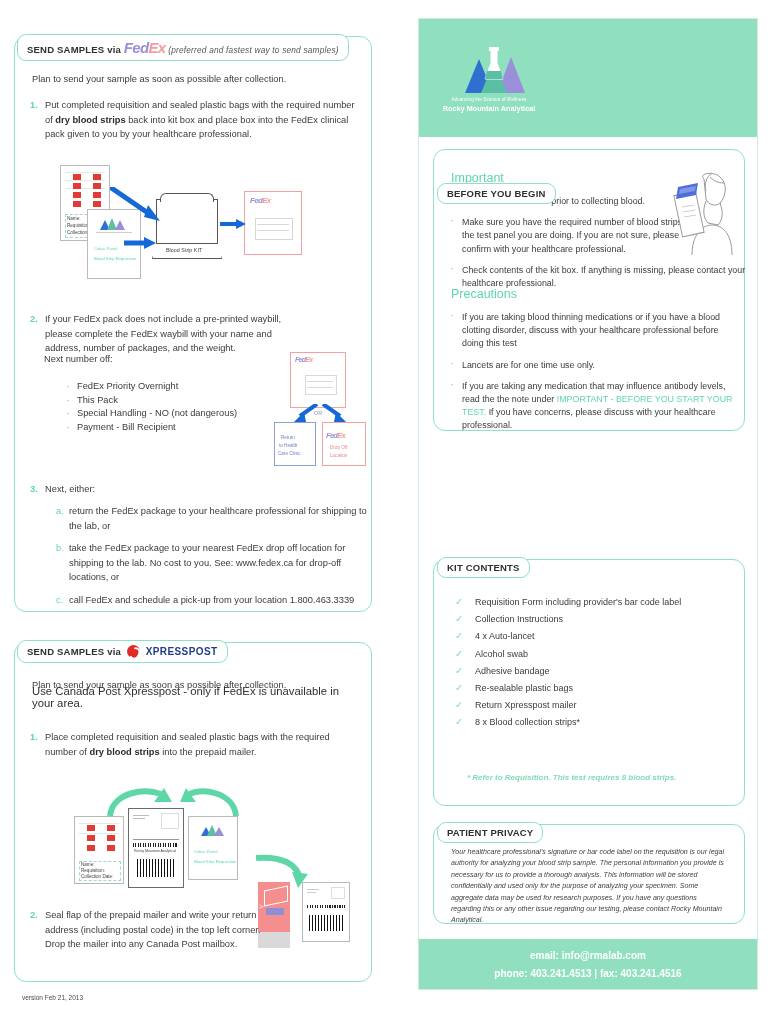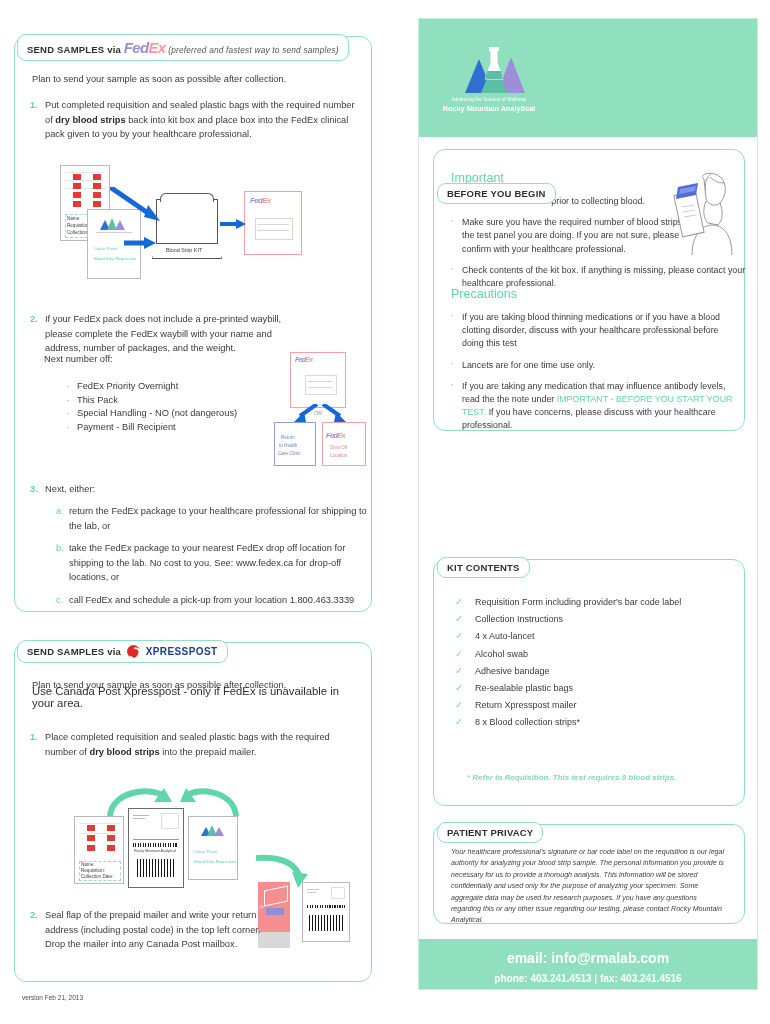--- a/index.html
+++ b/index.html
@@ -63,21 +63,21 @@
   #brand-text .t2{font-size:11.4px;font-weight:bold;margin-top:7px;}
 
   #byb-card{left:14px;top:130px;width:310px;height:280px;}
   #byb-tab{left:18px;top:128px;margin-top:36px;}
   #kit-card{left:14px;top:540px;width:310px;height:245px;}
   #kit-tab{left:18px;top:538px;}
   #pp-card{left:14px;top:805px;width:310px;height:98px;}
   #pp-tab{left:18px;top:803px;}
   #footer-bar{position:absolute;left:0;top:920px;width:338px;height:50px;background:#90e0c0;
               color:#fff;text-align:center;}
-  #footer-bar .f1{font-size:14px;font-weight:bold;padding-top:11px;}
+  #footer-bar .f1{font-size:10px;font-weight:bold;padding-top:11px;}
   #footer-bar .f2{font-size:10px;font-weight:bold;padding-top:7px;}
 
   .sec-head{font-size:12.5px;color:#5ed6a8;font-weight:normal;}
   .bullets{list-style:none;margin:0;padding:0;}
   .bullets li{position:relative;padding-left:13px;margin-bottom:8px;font-size:8.9px;line-height:13.2px;color:#3b3b3b;}
   .bullets li:before{content:"·";position:absolute;left:1px;top:-3px;color:#a9c3d2;font-size:13px;}
   .hl{color:#5ed6a8;}
 
   .checks{list-style:none;margin:0;padding:0;}
   .checks li{position:relative;padding-left:22px;margin-bottom:7.2px;font-size:9px;color:#3b3b3b;}

